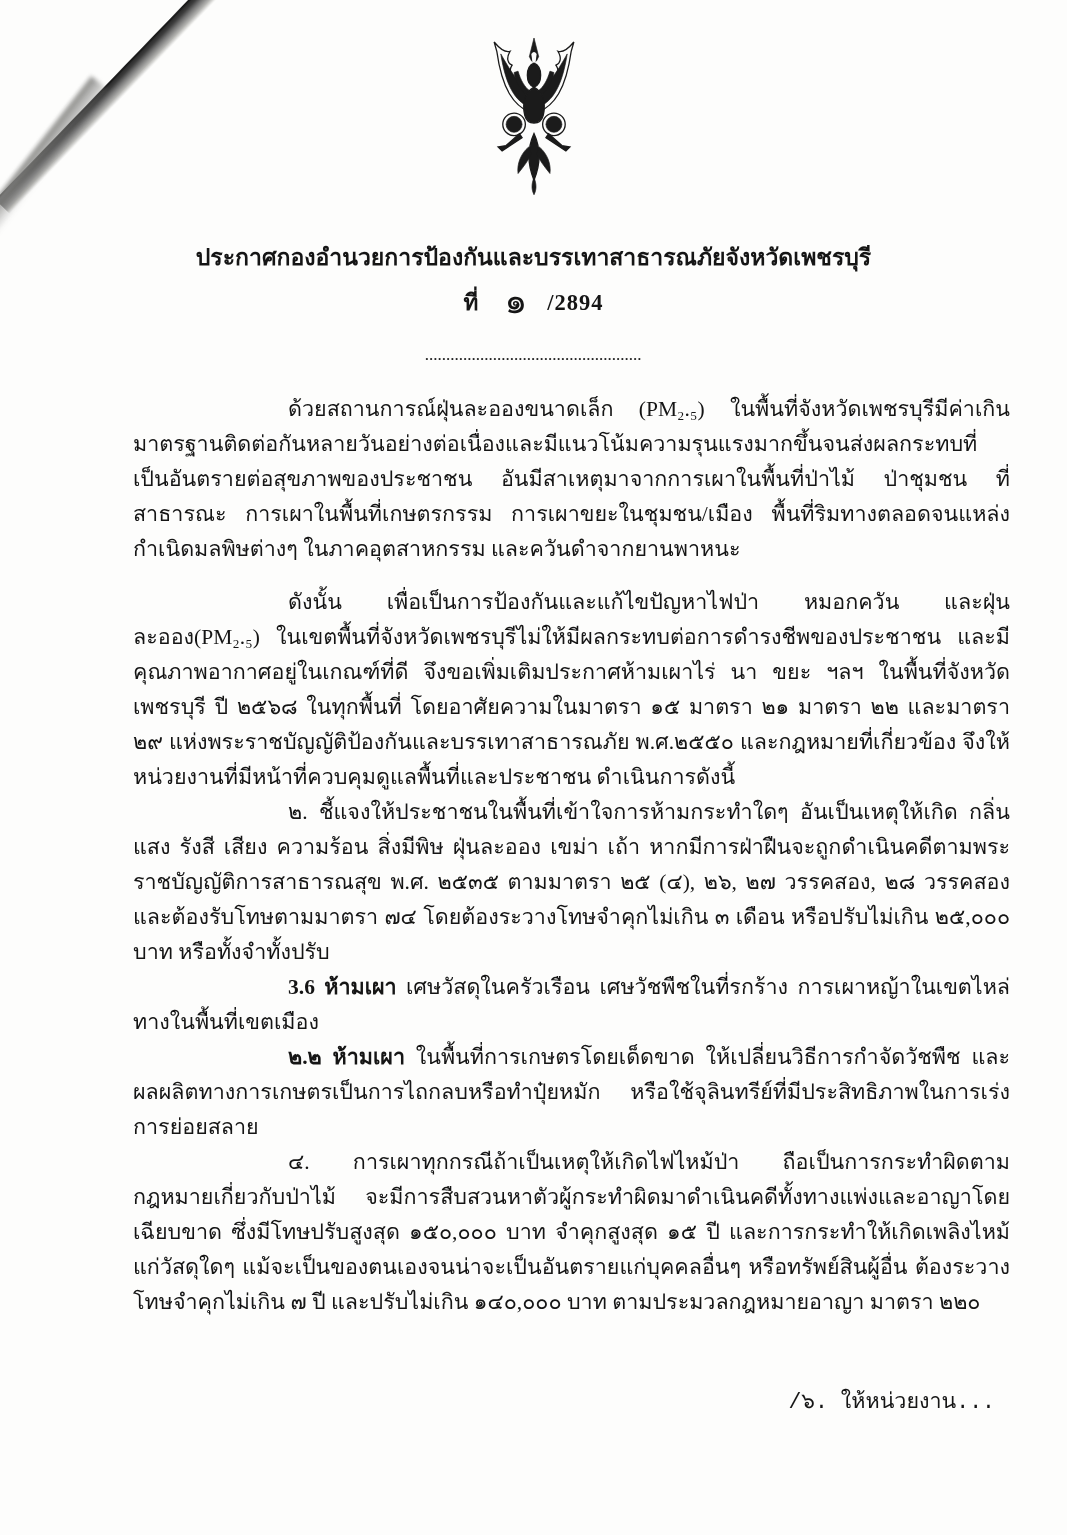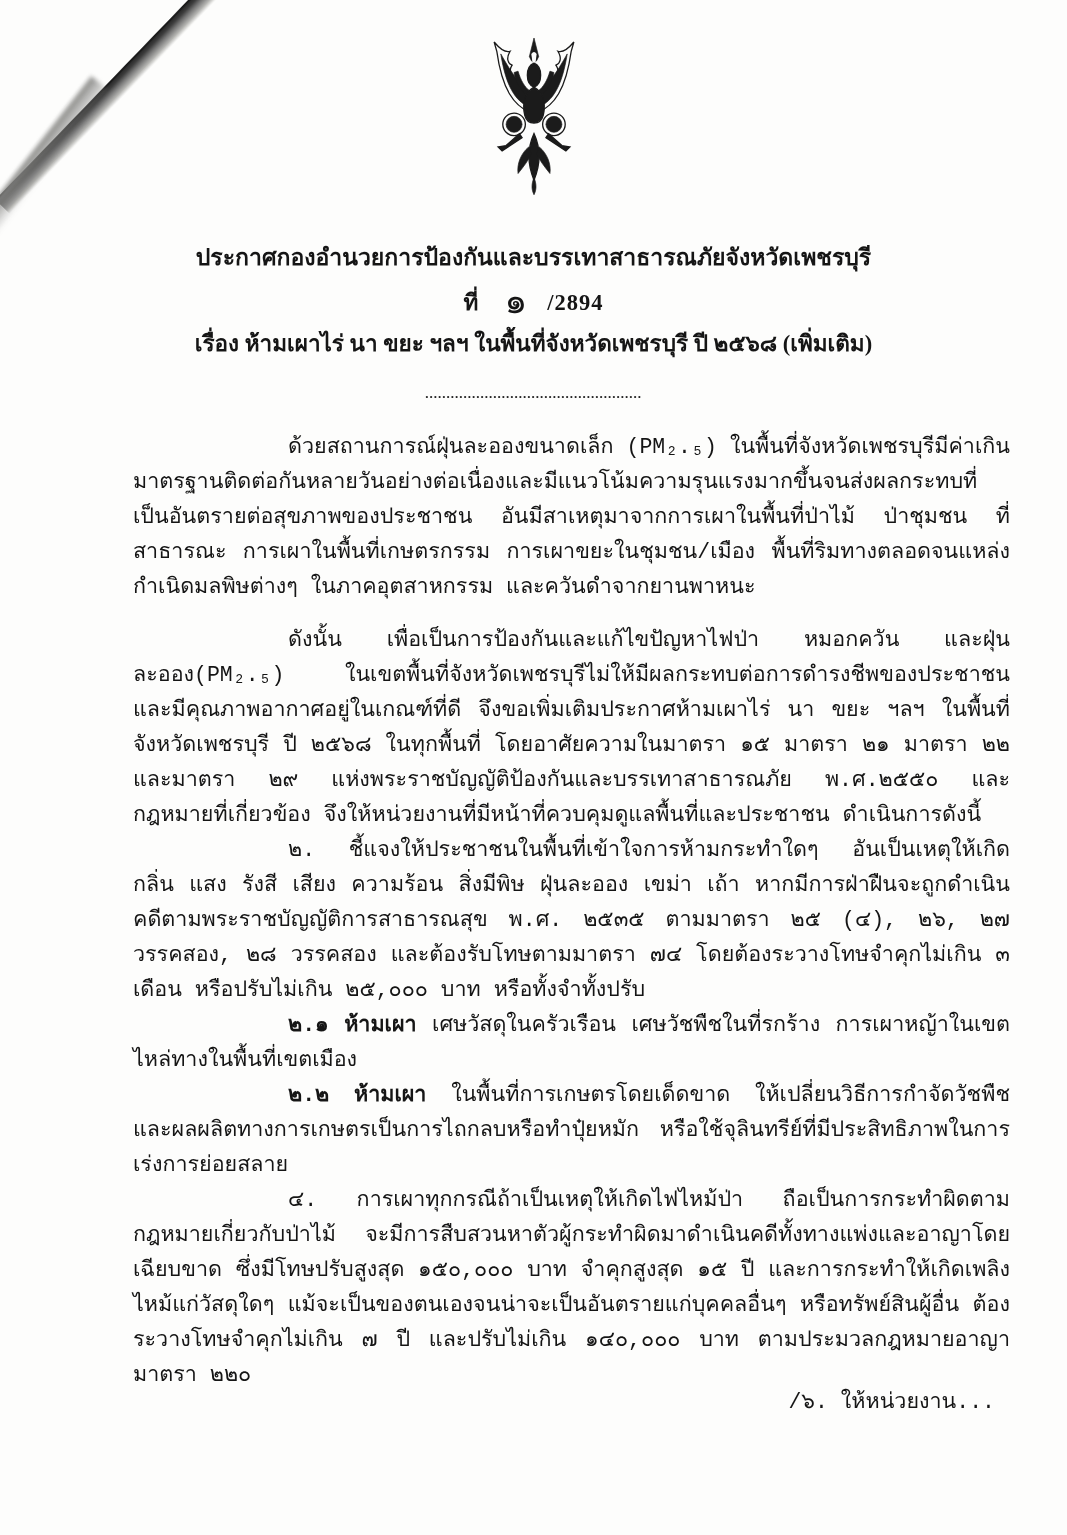--- a/index.html
+++ b/index.html
@@ -75,21 +75,20 @@
     margin-top:14px;
     color:#222;
     user-select:none;
   }
   .body-text{
     margin:18px 33px 0 133px;
     width:877px;
     font-size:21.5px;
     line-height:35px;
     text-align:justify;
-    font-family:Liberation Mono, monospace;
   }
   .para{
     margin:0;
     text-indent:155px;
   }
   .para.gap{margin-top:18px;}
   .para b.lead{font-weight:bold;}
   .footer{
     position:absolute;
     right:72px;
@@ -140,28 +139,27 @@
         <path d="M100 216 C96 226 96 234 100 242 C104 234 104 226 100 216 Z" stroke-width="1"></path>
       </g>
     </svg>
   </div>
 
   <div class="header">
     <div class="agency">ประกาศกองอำนวยการป้องกันและบรรเทาสาธารณภัยจังหวัดเพชรบุรี</div>
     <div class="docno">
       <span>ที่</span><span class="hand">๑</span><span class="year">/2894</span>
     </div>
-    <div class="subject">เรื่อง ห้ามเผาไร่ นา ขยะ ฯลฯ ในพื้นที่จังหวัดเพชรบุรี ปี ๒๕๖๘ (เพิ่มเติม)</div>
     <div class="dots">...................................................</div>
   </div>
 
   <div class="body-text">
     <p class="para"><b class="lead"></b><span>ด้วยสถานการณ์ฝุ่นละอองขนาดเล็ก (PM₂.₅) ในพื้นที่จังหวัดเพชรบุรีมีค่าเกินมาตรฐานติดต่อกันหลายวันอย่างต่อเนื่องและมีแนวโน้มความรุนแรงมากขึ้นจนส่งผลกระทบที่เป็นอันตรายต่อสุขภาพของประชาชน อันมีสาเหตุมาจากการเผาในพื้นที่ป่าไม้ ป่าชุมชน ที่สาธารณะ การเผาในพื้นที่เกษตรกรรม การเผาขยะในชุมชน/เมือง พื้นที่ริมทางตลอดจนแหล่งกำเนิดมลพิษต่างๆ ในภาคอุตสาหกรรม และควันดำจากยานพาหนะ</span></p>
     <p class="para gap"><b class="lead"></b><span>ดังนั้น เพื่อเป็นการป้องกันและแก้ไขปัญหาไฟป่า หมอกควัน และฝุ่นละออง(PM₂.₅) ในเขตพื้นที่จังหวัดเพชรบุรีไม่ให้มีผลกระทบต่อการดำรงชีพของประชาชน และมีคุณภาพอากาศอยู่ในเกณฑ์ที่ดี จึงขอเพิ่มเติมประกาศห้ามเผาไร่ นา ขยะ ฯลฯ ในพื้นที่จังหวัดเพชรบุรี ปี ๒๕๖๘ ในทุกพื้นที่ โดยอาศัยความในมาตรา ๑๕ มาตรา ๒๑ มาตรา ๒๒ และมาตรา ๒๙ แห่งพระราชบัญญัติป้องกันและบรรเทาสาธารณภัย พ.ศ.๒๕๕๐ และกฎหมายที่เกี่ยวข้อง จึงให้หน่วยงานที่มีหน้าที่ควบคุมดูแลพื้นที่และประชาชน ดำเนินการดังนี้</span></p>
     <p class="para"><b class="lead"></b><span>๒. ชี้แจงให้ประชาชนในพื้นที่เข้าใจการห้ามกระทำใดๆ อันเป็นเหตุให้เกิด กลิ่น แสง รังสี เสียง ความร้อน สิ่งมีพิษ ฝุ่นละออง เขม่า เถ้า หากมีการฝ่าฝืนจะถูกดำเนินคดีตามพระราชบัญญัติการสาธารณสุข พ.ศ. ๒๕๓๕ ตามมาตรา ๒๕ (๔), ๒๖, ๒๗ วรรคสอง, ๒๘ วรรคสอง และต้องรับโทษตามมาตรา ๗๔ โดยต้องระวางโทษจำคุกไม่เกิน ๓ เดือน หรือปรับไม่เกิน ๒๕,๐๐๐ บาท หรือทั้งจำทั้งปรับ</span></p>
-    <p class="para"><b class="lead">๒.๑ ห้ามเผา</b><span> เศษวัสดุในครัวเรือน เศษวัชพืชในที่รกร้าง การเผาหญ้าในเขตไหล่ทางในพื้นที่เขตเมือง</span></p>
+    <p class="para"><b class="lead">3.6 ห้ามเผา</b><span> เศษวัสดุในครัวเรือน เศษวัชพืชในที่รกร้าง การเผาหญ้าในเขตไหล่ทางในพื้นที่เขตเมือง</span></p>
     <p class="para"><b class="lead">๒.๒ ห้ามเผา</b><span> ในพื้นที่การเกษตรโดยเด็ดขาด ให้เปลี่ยนวิธีการกำจัดวัชพืช และผลผลิตทางการเกษตรเป็นการไถกลบหรือทำปุ๋ยหมัก หรือใช้จุลินทรีย์ที่มีประสิทธิภาพในการเร่งการย่อยสลาย</span></p>
     <p class="para"><b class="lead"></b><span>๔. การเผาทุกกรณีถ้าเป็นเหตุให้เกิดไฟไหม้ป่า ถือเป็นการกระทำผิดตามกฎหมายเกี่ยวกับป่าไม้ จะมีการสืบสวนหาตัวผู้กระทำผิดมาดำเนินคดีทั้งทางแพ่งและอาญาโดยเฉียบขาด ซึ่งมีโทษปรับสูงสุด ๑๕๐,๐๐๐ บาท จำคุกสูงสุด ๑๕ ปี และการกระทำให้เกิดเพลิงไหม้แก่วัสดุใดๆ แม้จะเป็นของตนเองจนน่าจะเป็นอันตรายแก่บุคคลอื่นๆ หรือทรัพย์สินผู้อื่น ต้องระวางโทษจำคุกไม่เกิน ๗ ปี และปรับไม่เกิน ๑๔๐,๐๐๐ บาท ตามประมวลกฎหมายอาญา มาตรา ๒๒๐</span></p>
   </div>
 
   <div class="footer">/๖. ให้หน่วยงาน...</div>
 
 </div>
 
 </body></html>

